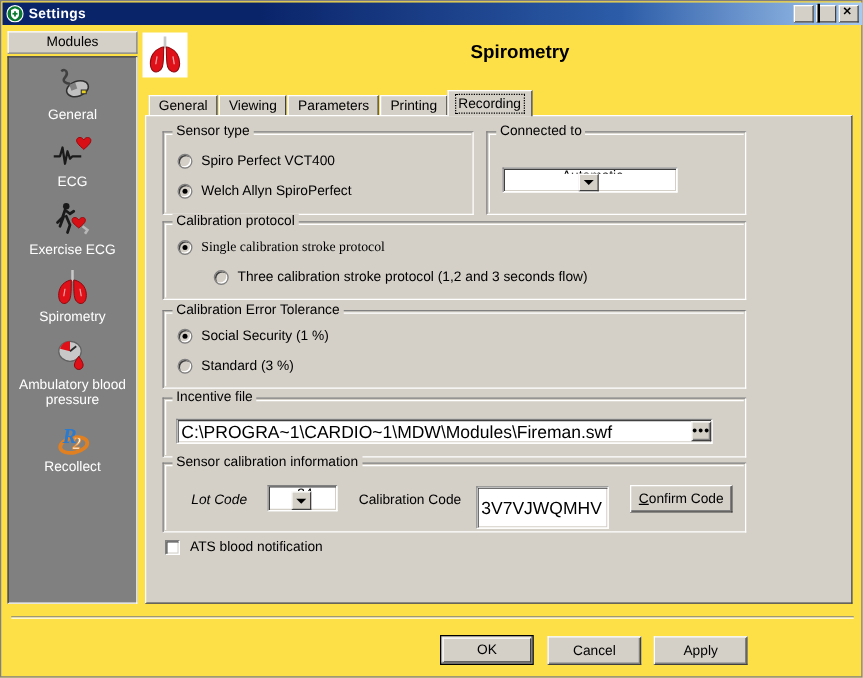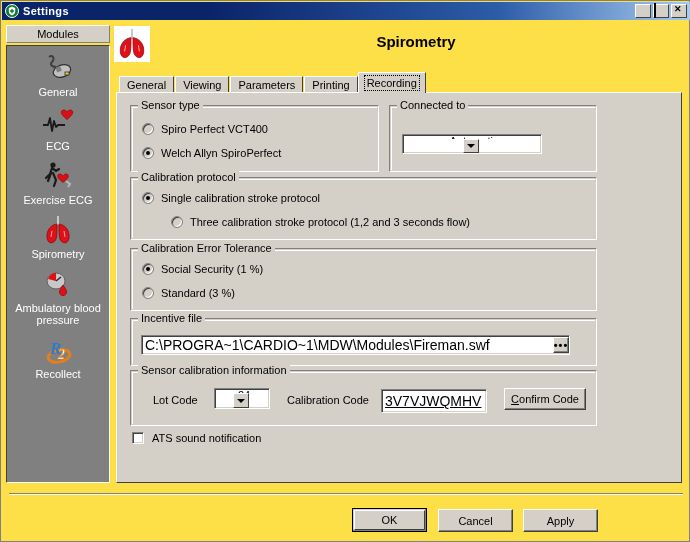--- a/index.html
+++ b/index.html
@@ -549,21 +549,21 @@
       <div class="combobox" style="left:12px; top:28px; width:140px; height:20px;flex-direction:column;">
         <span class="combo-value">Automatic</span>
         <span class="combo-arrow">
             <span class="arrow-glyph"></span>
           </span>
       </div>
     </div>
 
     <div class="groupbox" style="left:13px; top:84px; width:467px; height:63px;">
       <span class="gb-title">Calibration protocol</span>
-      <div class="radio-row" style="left:11px; top:14px;">
+      <div class="radio-row" style="left:11px; top:14px;font-family:Liberation Serif, serif;">
         <span class="radio checked"></span>
         <span>Single calibration stroke protocol</span>
       </div>
       <div class="radio-row" style="left:11px; top:38px;padding-left:29px;">
         <span class="radio"></span>
         <span>Three calibration stroke protocol (1,2 and 3 seconds flow)</span>
       </div>
     </div>
 
     <div class="groupbox" style="left:13px; top:155px; width:467px; height:63px;">
@@ -584,43 +584,43 @@
         <span>C:\PROGRA~1\CARDIO~1\MDW\Modules\Fireman.swf</span>
       </div>
       <div class="ellipsis-btn" style="left:422px; top:18px; width:16px; height:16px;">
         <span>•••</span>
       </div>
     </div>
 
     <div class="groupbox" style="left:13px; top:277px; width:467px; height:56px;text-align:right;">
       <span class="gb-title">Sensor calibration information</span>
 
-      <span class="static-label" style="left:22px; top:23px;">Lot Code</span>
+      <span class="static-label" style="left:22px; top:23px;font-style:italic;">Lot Code</span>
 
       <div class="combobox" style="left:83px; top:17px; width:56px; height:21px;flex-direction:column;">
         <span class="combo-value">24</span>
         <span class="combo-arrow">
             <span class="arrow-glyph"></span>
           </span>
       </div>
 
       <span class="static-label" style="left:156px; top:23px;">Calibration Code</span>
 
-      <div class="textinput" style="left:250px; top:18px; width:106px; height:24px;text-decoration:underline;">
+      <div class="textinput" style="left:250px; top:18px; width:106px; height:34px;">
         <span>3V7VJWQMHV</span>
       </div>
 
       <div class="btn" style="left:373px; top:17px; width:82px; height:22px;">
         <span><span class="accel">C</span><span>onfirm Code</span></span>
       </div>
     </div>
 
     <div class="check-row" style="left:15px; top:339px;">
       <span class="checkbox"></span>
-      <span>ATS sound notification</span>
+      <span>ATS blood notification</span>
     </div>
 
   </div>
 
   <div id="footer-sep"></div>
 
   <div class="btn default" style="left:351px; top:507px; width:75px; height:24px;text-align:center;">
     <span class="btn-inner"></span>
     <span>OK</span>
   </div>

